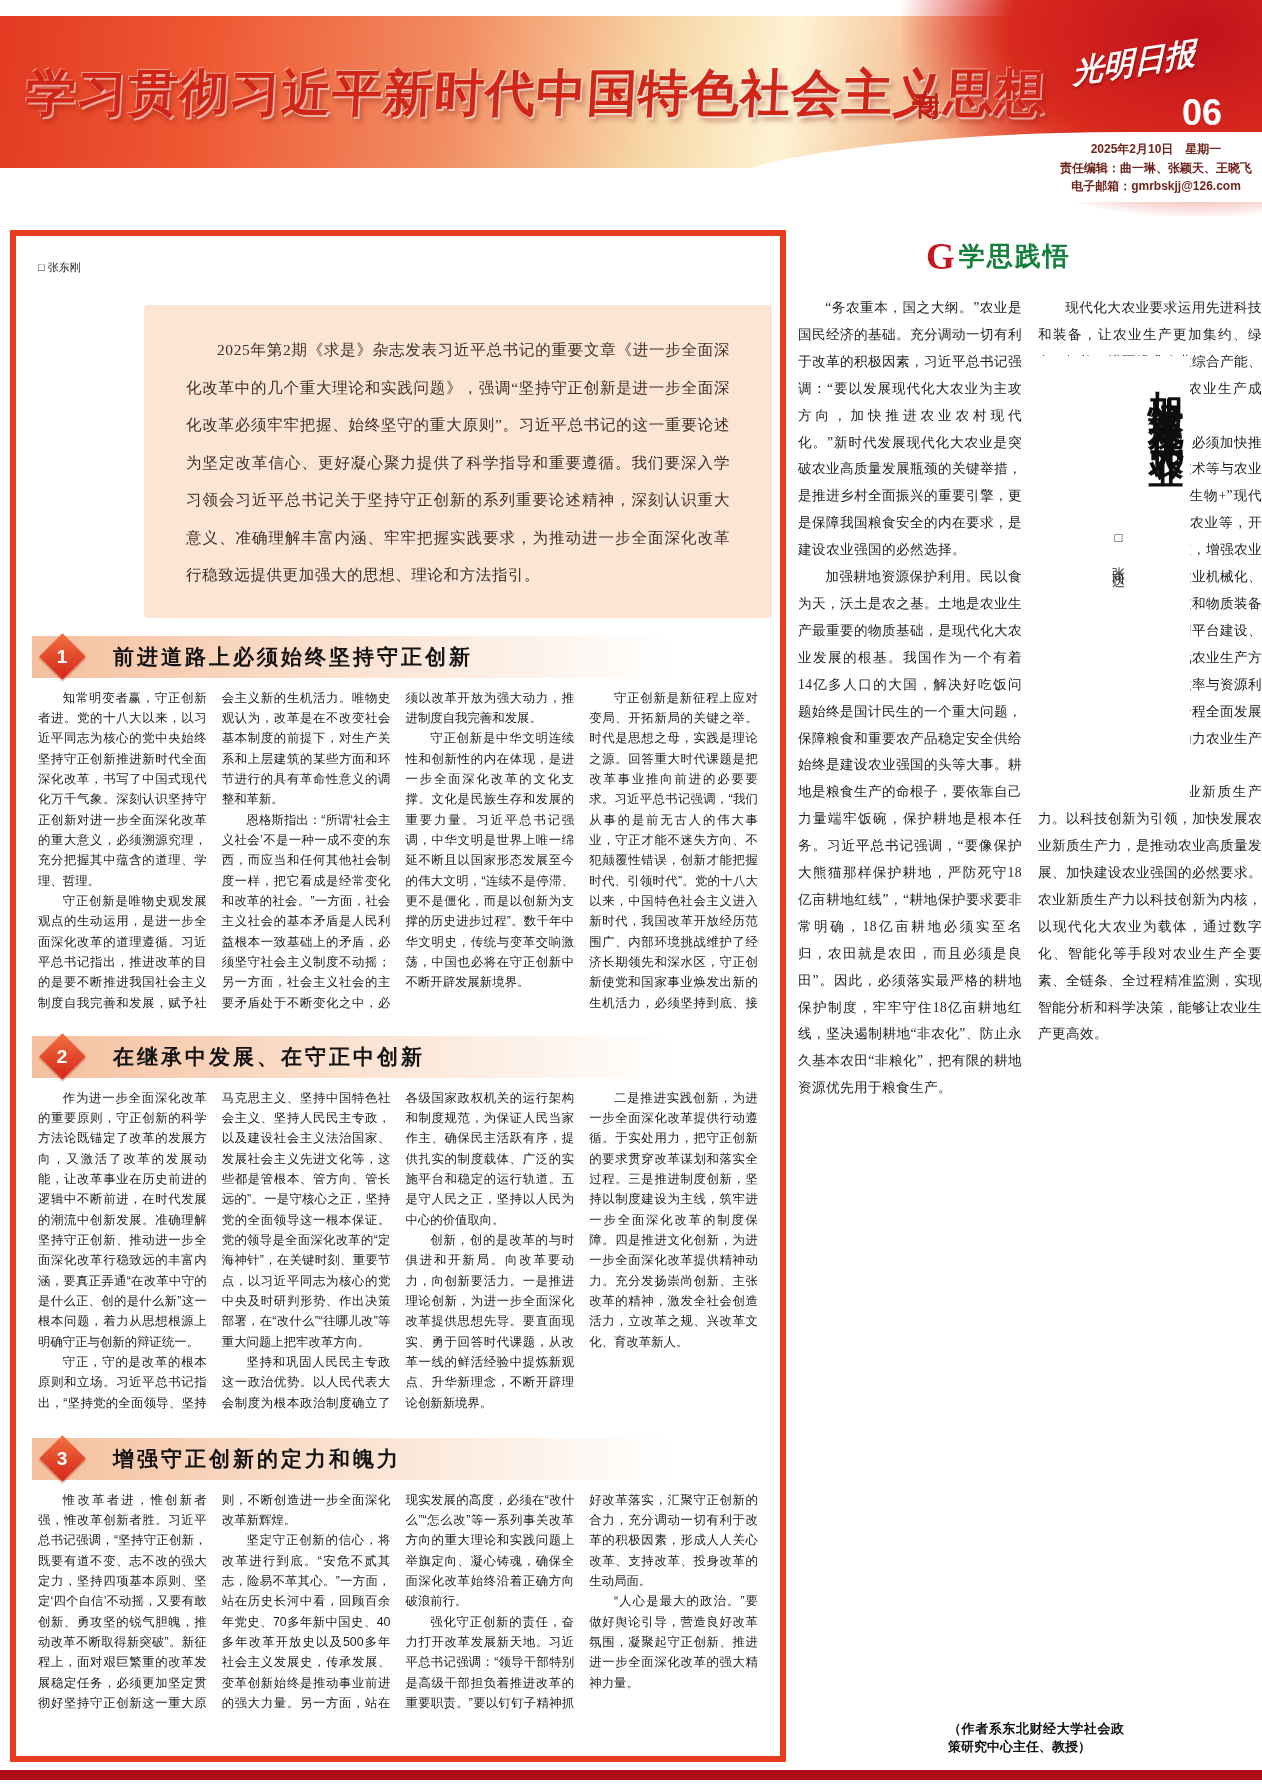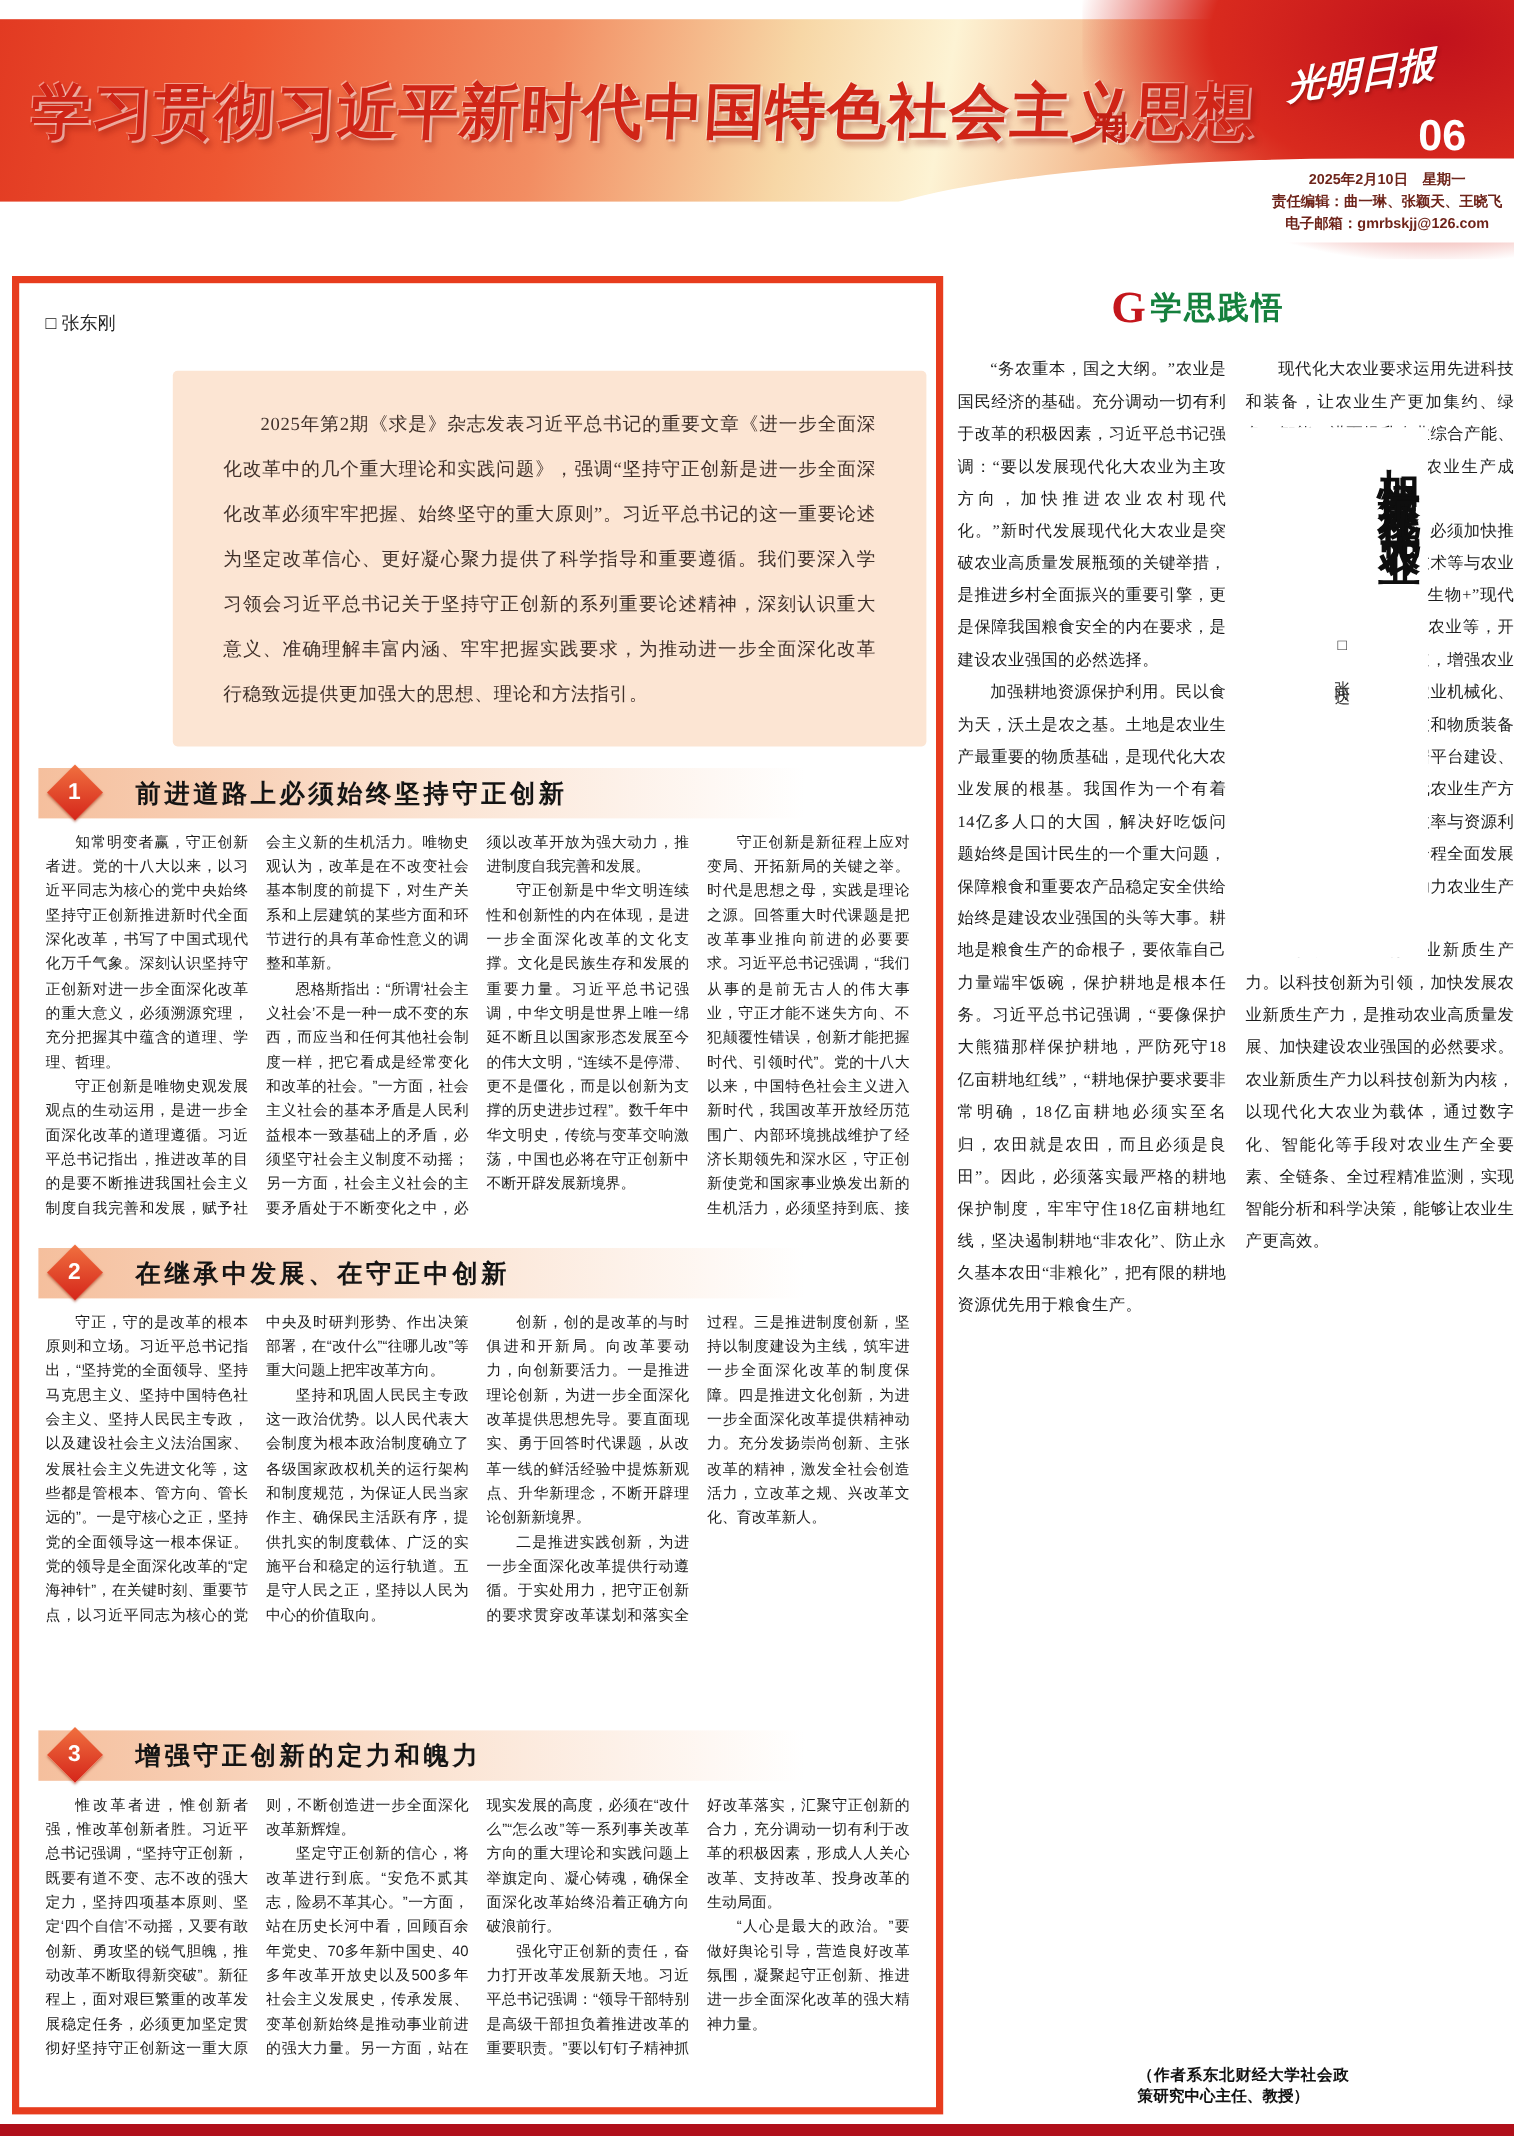--- a/index.html
+++ b/index.html
@@ -26,21 +26,21 @@
   .page-number { position:absolute; right:40px; top:76px; font-size:36px; font-weight:900; color:#fff; z-index:3; }
   .date-block { position:absolute; right:10px; top:140px; text-align:center; font-size:12px; font-weight:bold;
     color:#6e241a; line-height:1.55; z-index:4; }
 
   
   .main-box { position:absolute; left:10px; top:230px; width:776px; height:1532px;
     border:6px solid #e73c1e; background:#fff; padding:14px 22px 12px 22px; }
   .headline { font-weight:900; color:#0f0f0f; letter-spacing:2px; line-height:1.18; }
   .headline .l1 { font-size:41px; display:block; }
   .headline .l2 { font-size:47px; display:block; }
-  .byline { margin-top:10px; font-size:15px; color:#222; }
+  .byline { margin-top:10px; font-size:11px; color:#222; }
   .lead-box { margin:30px 0 18px 106px; width:628px; background:#fce5d3; border-radius:4px;
     padding:26px 42px 24px 42px; font-family:"Liberation Serif", serif; font-size:15.5px; line-height:2.42;
     color:#3f302a; text-align:justify; letter-spacing:.6px; }
   .lead-box p { text-indent:2em; }
 
   .sec-head { position:relative; height:42px; margin:10px 0 10px -6px; display:flex; align-items:center;
     background:linear-gradient(90deg,#f5bf9d 0%,#fbe3d2 45%, rgba(255,255,255,0) 88%); }
   .diamond { width:33px; height:33px; margin-left:14px; transform:rotate(45deg);
     background:linear-gradient(135deg,#f0703f,#d5251a); box-shadow:1px 1px 2px rgba(150,40,10,.5);
     display:flex; align-items:center; justify-content:center; flex:none; }
@@ -115,20 +115,21 @@
         <p>守正创新是新征程上应对变局、开拓新局的关键之举。时代是思想之母，实践是理论之源。回答重大时代课题是把改革事业推向前进的必要要求。习近平总书记强调，“我们从事的是前无古人的伟大事业，守正才能不迷失方向、不犯颠覆性错误，创新才能把握时代、引领时代”。党的十八大以来，中国特色社会主义进入新时代，我国改革开放经历范围广、内部环境挑战维护了经济长期领先和深水区，守正创新使党和国家事业焕发出新的生机活力，必须坚持到底、接续推进，在守正创新中推动进一步全面深化改革行稳致远。</p>
       </div>
 
     <div class="sec-head">
       <div class="diamond">
         <span>2</span>
       </div>
       <div class="sec-title">在继承中发展、在守正中创新</div>
     </div>
     <div class="cols cols-s2">
+        <p>作为进一步全面深化改革的重要原则，守正创新的科学方法论既锚定了改革的发展方向，又激活了改革的发展动能，让改革事业在历史前进的逻辑中不断前进，在时代发展的潮流中创新发展。准确理解坚持守正创新、推动进一步全面深化改革行稳致远的丰富内涵，要真正弄通“在改革中守的是什么正、创的是什么新”这一根本问题，着力从思想根源上明确守正与创新的辩证统一。</p>
         <p>守正，守的是改革的根本原则和立场。习近平总书记指出，“坚持党的全面领导、坚持马克思主义、坚持中国特色社会主义、坚持人民民主专政，以及建设社会主义法治国家、发展社会主义先进文化等，这些都是管根本、管方向、管长远的”。一是守核心之正，坚持党的全面领导这一根本保证。党的领导是全面深化改革的“定海神针”，在关键时刻、重要节点，以习近平同志为核心的党中央及时研判形势、作出决策部署，在“改什么”“往哪儿改”等重大问题上把牢改革方向。</p>
         <p>坚持和巩固人民民主专政这一政治优势。以人民代表大会制度为根本政治制度确立了各级国家政权机关的运行架构和制度规范，为保证人民当家作主、确保民主活跃有序，提供扎实的制度载体、广泛的实施平台和稳定的运行轨道。五是守人民之正，坚持以人民为中心的价值取向。</p>
         <p>创新，创的是改革的与时俱进和开新局。向改革要动力，向创新要活力。一是推进理论创新，为进一步全面深化改革提供思想先导。要直面现实、勇于回答时代课题，从改革一线的鲜活经验中提炼新观点、升华新理念，不断开辟理论创新新境界。</p>
         <p>二是推进实践创新，为进一步全面深化改革提供行动遵循。于实处用力，把守正创新的要求贯穿改革谋划和落实全过程。三是推进制度创新，坚持以制度建设为主线，筑牢进一步全面深化改革的制度保障。四是推进文化创新，为进一步全面深化改革提供精神动力。充分发扬崇尚创新、主张改革的精神，激发全社会创造活力，立改革之规、兴改革文化、育改革新人。</p>
       </div>
 
     <div class="sec-head">
       <div class="diamond">
         <span>3</span>
       </div>

